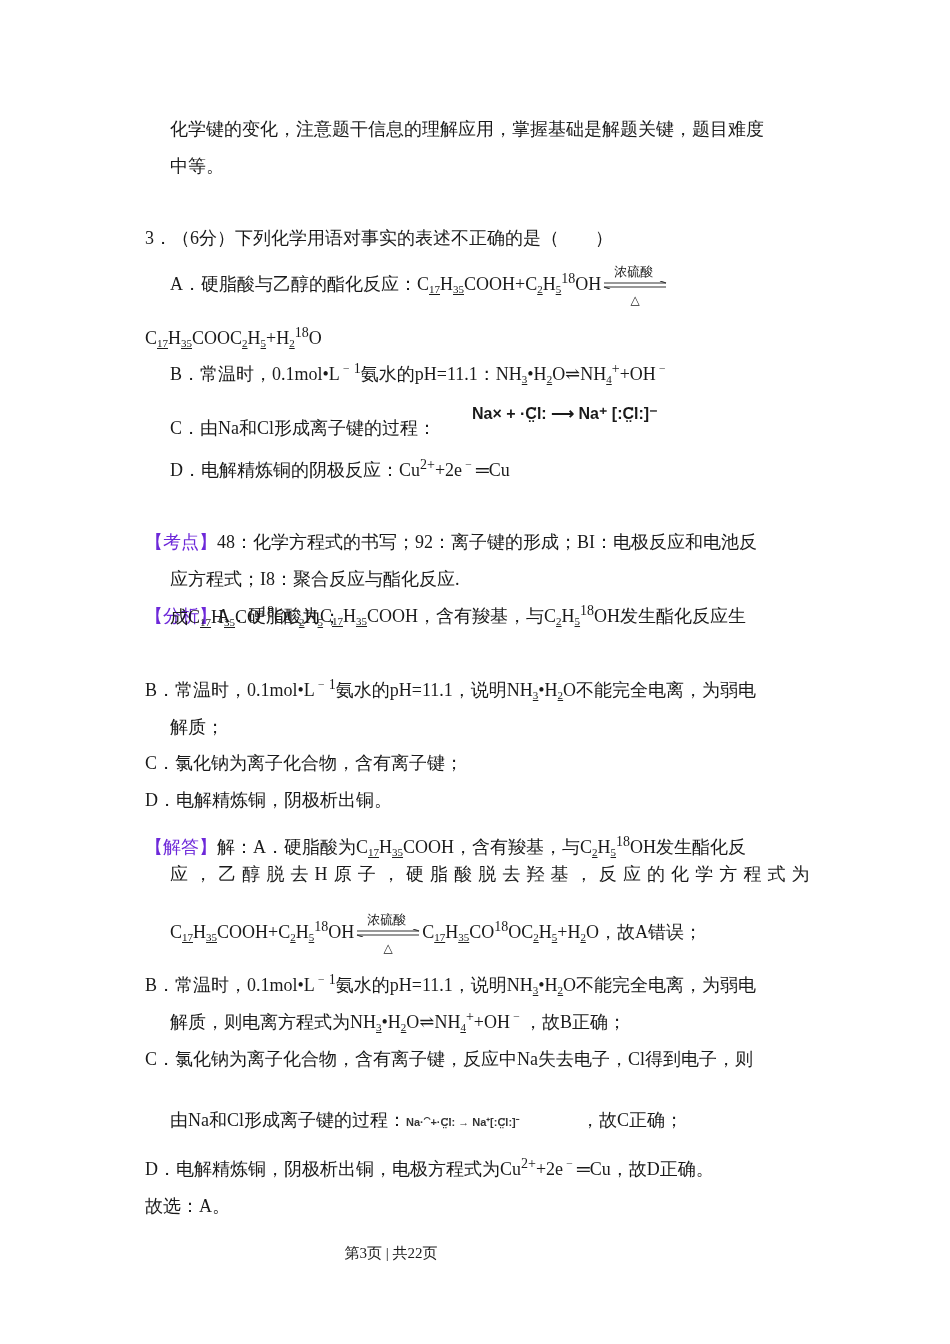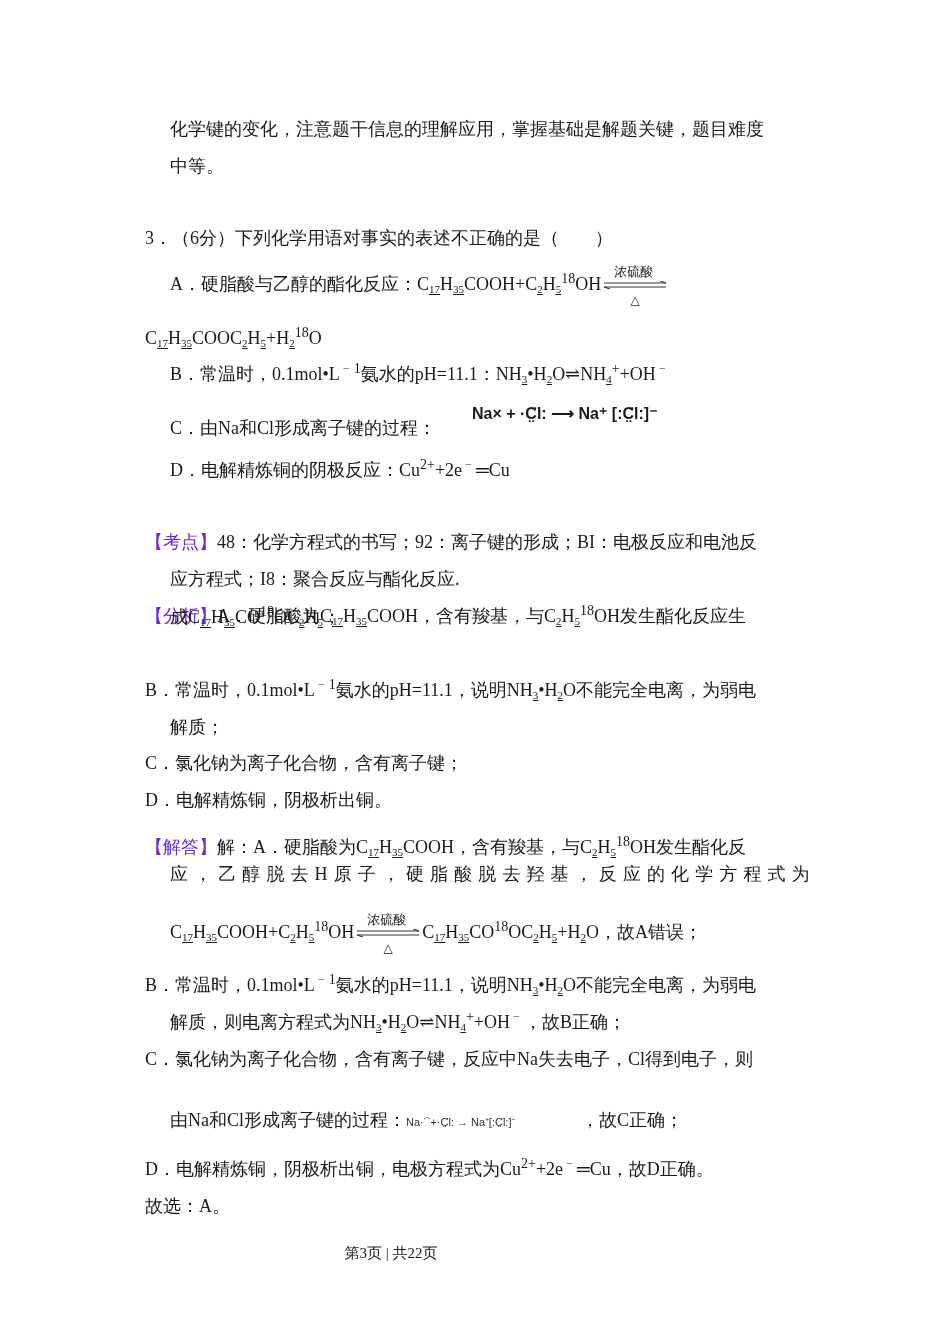--- a/index.html
+++ b/index.html
@@ -79,18 +79,18 @@
         <line x1="2" y1="2" x2="64" y2="2" stroke="#333" stroke-width="1.2"></line>
         <polyline points="58,0 64,2" stroke="#333" stroke-width="1.2" fill="none"></polyline>
         <line x1="2" y1="6" x2="64" y2="6" stroke="#333" stroke-width="1.2"></line>
         <polyline points="2,6 8,8" stroke="#333" stroke-width="1.2" fill="none"></polyline>
       </svg><span class="arrow-bot">△</span></span><span>C<sub>17</sub>H<sub>35</sub>CO<sup>18</sup>OC<sub>2</sub>H<sub>5</sub>+H<sub>2</sub>O</span><span>，故A错误；</span>
 </div>
 <div class="line" style="top:973px;left:145px;">B．常温时，0.1mol•L<sup>﹣1</sup>氨水的pH=11.1，说明NH<sub>3</sub>•H<sub>2</sub>O不能完全电离，为弱电</div>
 <div class="line" style="top:1010px;left:170px;">解质，则电离方程式为NH<sub>3</sub>•H<sub>2</sub>O⇌NH<sub>4</sub><sup>+</sup>+OH<sup>﹣</sup>，故B正确；</div>
 <div class="line" style="top:1047px;left:145px;">C．氯化钠为离子化合物，含有离子键，反应中Na失去电子，Cl得到电子，则</div>
 <div class="line" style="top:1108px;left:170px;">
-  <span>由Na和Cl形成离子键的过程：</span><span class="lewis small" style="display:inline-block;width:175px;">Na·⁀+·C̤̈l: → Na⁺[:C̤̈l:]⁻</span><span>，故C正确；</span>
+  <span>由Na和Cl形成离子键的过程：</span><span class="lewis small" style="display:inline-block;width:175px;font-weight:bold;">Na·⁀+·C̤̈l: → Na⁺[:C̤̈l:]⁻</span><span>，故C正确；</span>
 </div>
 <div class="line" style="top:1157px;left:145px;">D．电解精炼铜，阴极析出铜，电极方程式为Cu<sup>2+</sup>+2e<sup>﹣</sup>═Cu，故D正确。</div>
 <div class="line" style="top:1194px;left:145px;">故选：A。</div>
 
 <div class="footer">第3页 | 共22页</div>
 
 </body></html>

